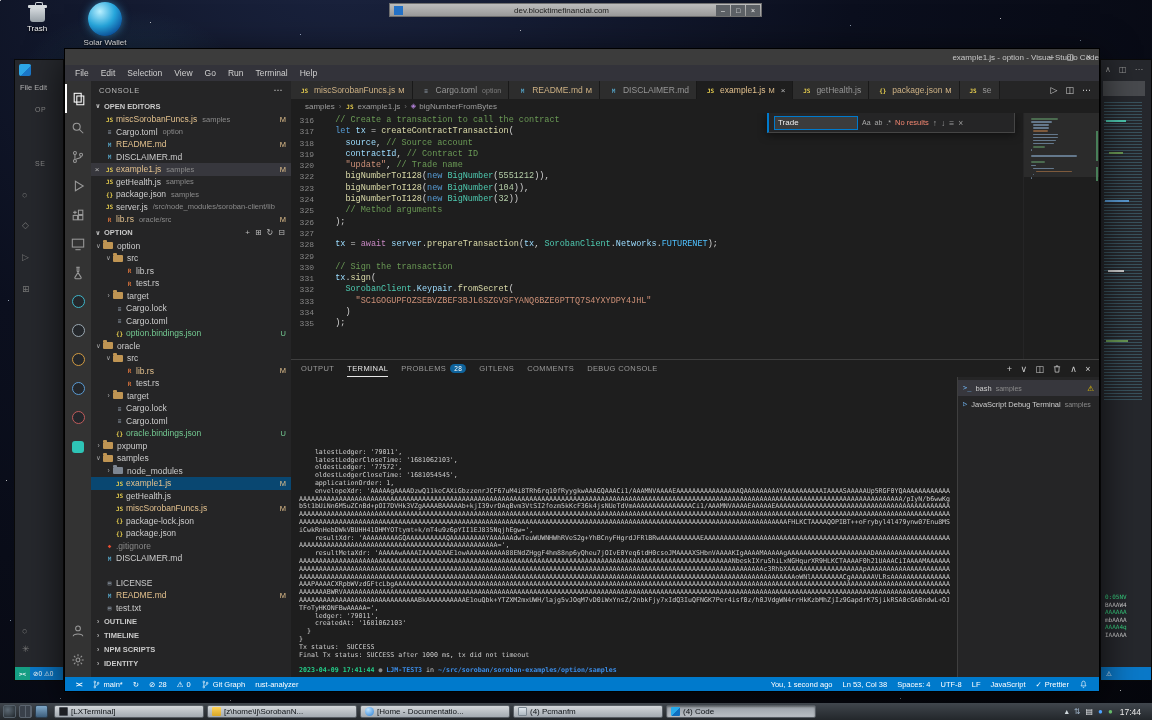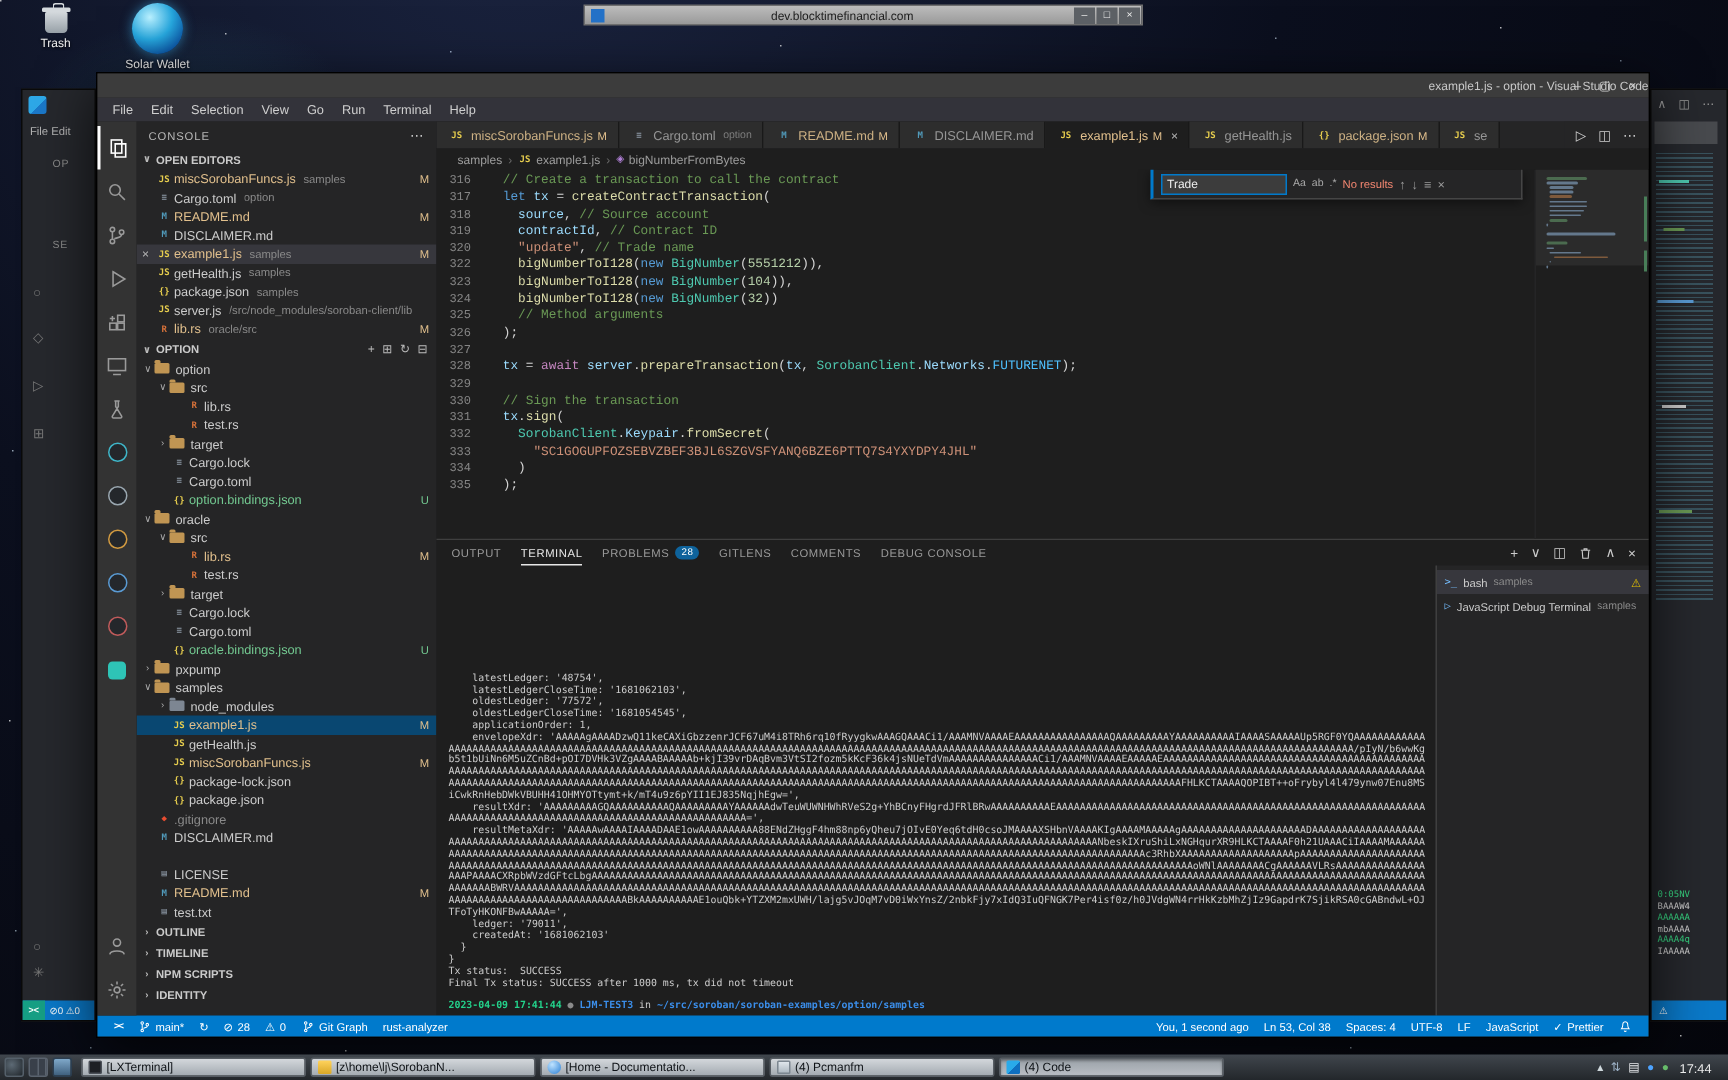--- a/index.html
+++ b/index.html
@@ -824,21 +824,21 @@
                     <path d="M4.5 5l.6 8h5.8l.6-8"></path>
                     <path d="M3 4.5h10M6.5 4.5V3h3v1.5"></path>
                   </svg>
                 </span>
                 <span>∧</span>
                 <span>×</span>
               </div>
             </div>
           <div class="panel-body">
             <div class="terminal" id="terminal">
-                <div class="tline"><span class="tm-def">    latestLedger: '48754',</span></div>
+                <div class="tline"><span class="tm-def">    latestLedger: '79011',</span></div>
                 <div class="tline"><span class="tm-def">    latestLedgerCloseTime: '1681062103',</span></div>
                 <div class="tline"><span class="tm-def">    oldestLedger: '77572',</span></div>
                 <div class="tline"><span class="tm-def">    oldestLedgerCloseTime: '1681054545',</span></div>
                 <div class="tline"><span class="tm-def">    applicationOrder: 1,</span></div>
                 <div class="tline"><span class="tm-def">    envelopeXdr: 'AAAAAgAAAADzwQ11keCAXiGbzzenrJCF67uM4i8TRh6rq10fRyygkwAAAGQAAACi1/AAAMNVAAAAEAAAAAAAAAAAAAAAAQAAAAAAAAAYAAAAAAAAAAIAAAASAAAAAUp5RGF0YQAAAAAAAAAAAAAAAAAAAAAAAAAAAAAAAAAAAAAAAAAAAAAAAAAAAAAAAAAAAAAAAAAAAAAAAAAAAAAAAAAAAAAAAAAAAAAAAAAAAAAAAAAAAAAAAAAAAAAAAAAAAAAAAAAAAAAAAAAAAAAAAAAAAAAAAAAAAAAAAAAAAA/pIyN/b6wwKgb5t1bUiNn6M5uZCnBd+pOI7DVHk3VZgAAAABAAAAAb+kjI39vrDAqBvm3VtSI2fozm5kKcF36k4jsNUeTdVmAAAAAAAAAAAAAAACi1/AAAMNVAAAAEAAAAAEAAAAAAAAAAAAAAAAAAAAAAAAAAAAAAAAAAAAAAAAAAAAAAAAAAAAAAAAAAAAAAAAAAAAAAAAAAAAAAAAAAAAAAAAAAAAAAAAAAAAAAAAAAAAAAAAAAAAAAAAAAAAAAAAAAAAAAAAAAAAAAAAAAAAAAAAAAAAAAAAAAAAAAAAAAAAAAAAAAAAAAAAAAAAAAAAAAAAAAAAAAAAAAAAAAAAAAAAAAAAAAAAAAAAAAAAAAAAAAAAAAAAAAAAAAAAAAAAAAAAAAAAAAAAAAAAAAAAAAAAAAAAAAAAAAAAAAAAAAAAAAAAAAAAAAAAAAAAAAAAAAAAAAAAAAAFHLKCTAAAAQOPIBT++oFrybyl4l479ynw07Enu8MSiCwkRnHebDWkVBUHH41OHMYOTtymt+k/mT4u9z6pYII1EJ835NqjhEgw=',</span></div>
                 <div class="tline"><span class="tm-def">    resultXdr: 'AAAAAAAAAGQAAAAAAAAAAQAAAAAAAAAYAAAAAAdwTeuWUWNHWhRVeS2g+YhBCnyFHgrdJFRlBRwAAAAAAAAAAEAAAAAAAAAAAAAAAAAAAAAAAAAAAAAAAAAAAAAAAAAAAAAAAAAAAAAAAAAAAAAAAAAAAAAAAAAAAAAAAAAAAAAAAAAAAAAAAAAAAAAAAAAAAAAAAA=',</span></div>
                 <div class="tline"><span class="tm-def">    resultMetaXdr: 'AAAAAwAAAAIAAAADAAE1owAAAAAAAAAA88ENdZHggF4hm88np6yQheu7jOIvE0Yeq6tdH0csoJMAAAAXSHbnVAAAAKIgAAAAMAAAAAgAAAAAAAAAAAAAAAAAAAAADAAAAAAAAAAAAAAAAAAAAAAAAAAAAAAAAAAAAAAAAAAAAAAAAAAAAAAAAAAAAAAAAAAAAAAAAAAAAAAAAAAAAAAAAAAAAAAAAAAAAAAAAAAAAAAAAAAAAAAAAAAAAAAAANbeskIXruShiLxNGHqurXR9HLKCTAAAAF0h21UAAACiIAAAAMAAAAAAAAAAAAAAAAAAAAAAAAAAAAAAAAAAAAAAAAAAAAAAAAAAAAAAAAAAAAAAAAAAAAAAAAAAAAAAAAAAAAAAAAAAAAAAAAAAAAAAAAAAAAAAAAAAAAAAAAAAAc3RhbXAAAAAAAAAAAAAAAAAAApAAAAAAAAAAAAAAAAAAAAAAAAAAAAAAAAAAAAAAAAAAAAAAAAAAAAAAAAAAAAAAAAAAAAAAAAAAAAAAAAAAAAAAAAAAAAAAAAAAAAAAAAAAAAAAAAAAAAAAAAAAAAAAAAAAAAAAAAAAAAAAAAAAoWNlAAAAAAAACgAAAAAAVLRsAAAAAAAAAAAAAAAAAAPAAAACXRpbWVzdGFtcLbgAAAAAAAAAAAAAAAAAAAAAAAAAAAAAAAAAAAAAAAAAAAAAAAAAAAAAAAAAAAAAAAAAAAAAAAAAAAAAAAAAAAAAAAAAAAAAAAAAAAAAAAAAAAAAAAAAAAAAAAAAAAAAAAAAAAAAAAAAAAAAAAAAAABWRVAAAAAAAAAAAAAAAAAAAAAAAAAAAAAAAAAAAAAAAAAAAAAAAAAAAAAAAAAAAAAAAAAAAAAAAAAAAAAAAAAAAAAAAAAAAAAAAAAAAAAAAAAAAAAAAAAAAAAAAAAAAAAAAAAAAAAAAAAAAAAAAAAAAAAAAAAAAAAAAAAAAAAAAAAAAAAAAAAAAAAAABkAAAAAAAAAAE1ouQbk+YTZXM2mxUWH/lajg5vJOqM7vD0iWxYnsZ/2nbkFjy7xIdQ3IuQFNGK7Per4isf0z/h0JVdgWN4rrHkKzbMhZjIz9GapdrK7SjikRSA0cGABndwL+OJTFoTyHKONFBwAAAAA=',</span></div>
                 <div class="tline"><span class="tm-def">    ledger: '79011',</span></div>
                 <div class="tline"><span class="tm-def">    createdAt: '1681062103'</span></div>
                 <div class="tline"><span class="tm-def">  }</span></div>

